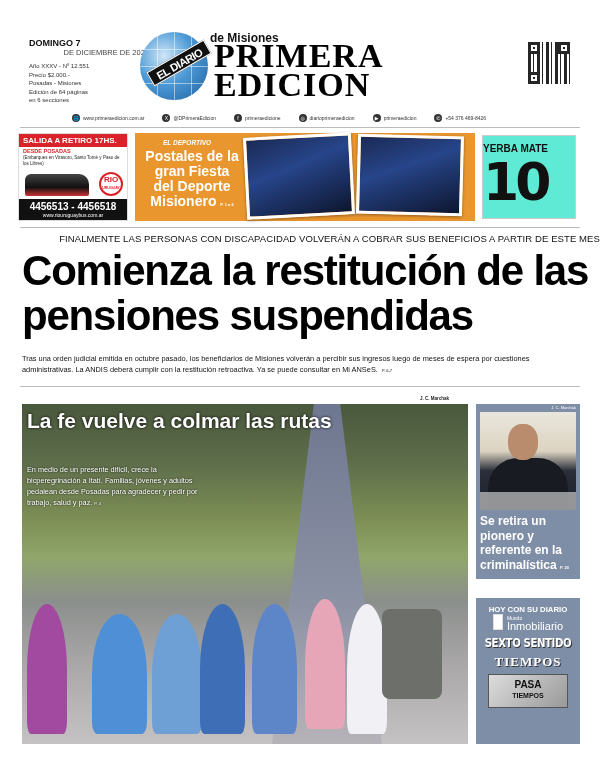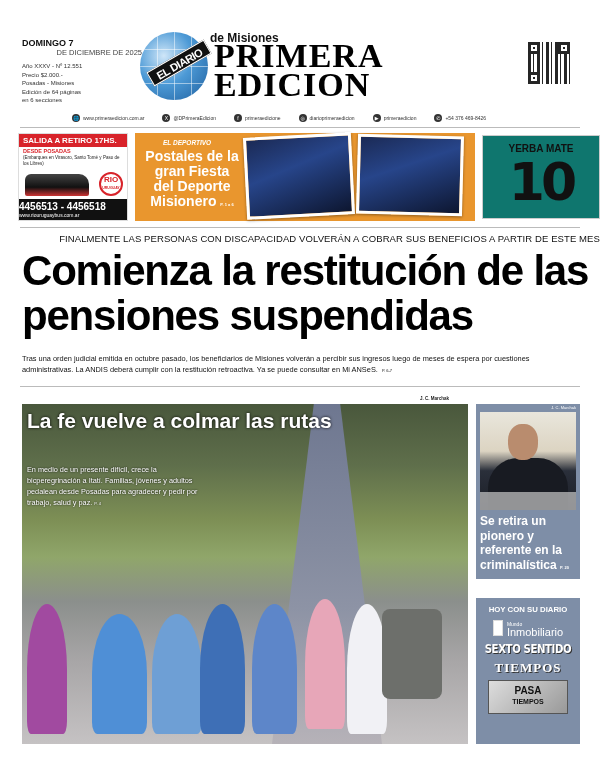--- a/index.html
+++ b/index.html
@@ -1,20 +1,20 @@
 <!DOCTYPE html>
 <html><head>
 <meta charset="utf-8">
 <style>
   * { box-sizing: border-box; margin: 0; padding: 0; }
   body { width: 600px; height: 784px; background: #fff; font-family: "Liberation Sans", sans-serif; color: #111; position: relative; overflow: hidden; }
   .abs { position: absolute; }
 
   
-  .meta { left: 22px; top: 38px; width: 120px; font-size: 6px; line-height: 8.5px; color: #333; }
+  .meta { left: 29px; top: 38px; width: 120px; font-size: 6px; line-height: 8.5px; color: #333; }
   .meta .day { font-size: 9px; font-weight: bold; color: #111; line-height: 10px; }
   .meta .date { font-size: 7.5px; color: #444; line-height: 10px; margin-bottom: 4px; text-align: right; }
   .globe { left: 140px; top: 32px; width: 68px; height: 68px; border-radius: 50%;
     background: radial-gradient(circle at 35% 35%, #cfe6f8 0%, #4d9ad6 45%, #1d5e9e 100%); overflow: hidden; }
   .globe .lat { position: absolute; left: 0; right: 0; height: 1px; background: rgba(255,255,255,0.5); }
   .globe .lon { position: absolute; top: 0; bottom: 0; width: 1px; background: rgba(255,255,255,0.5); }
   .ribbon { left: 146px; top: 55px; width: 66px; height: 16px; background: #111; color: #fff; font-weight: bold; font-size: 11px;
     transform: rotate(-30deg); text-align: center; line-height: 16px; border: 1px solid #fff; letter-spacing: -0.5px; }
   .sub-logo { left: 210px; top: 31px; font-size: 12px; font-weight: bold; color: #111; }
   .logo-l1 { left: 214px; top: 40px; font-family: "Liberation Serif", serif; font-weight: bold; font-size: 34px; line-height: 32px; letter-spacing: 1px; color: #000; }
@@ -32,30 +32,30 @@
   .rule { height: 1px; background: #bbb; }
 
   
   .ad { left: 18px; top: 133px; width: 110px; height: 88px; background: #fff; border: 1px solid #ddd; }
   .ad .top { background: #d8232a; color: #fff; font-weight: bold; font-size: 8px; padding: 2px 4px; }
   .ad .small { font-size: 4.5px; color: #222; padding: 1px 4px; line-height: 6px; }
   .ad .small b { color: #d8232a; font-size: 5.5px; }
   .ad .bus { position: absolute; left: 6px; top: 40px; width: 64px; height: 22px; background: linear-gradient(180deg,#444,#111 60%,#c33); border-radius: 6px 10px 2px 2px; }
   .ad .rio { position: absolute; left: 80px; top: 38px; width: 24px; height: 24px; border-radius: 50%; border: 2px solid #d8232a; color: #d8232a; font-weight: bold; font-size: 8px; text-align: center; line-height: 14px; }
   .ad .rio span { display: block; font-size: 3.5px; line-height: 4px; border-radius: 6px; }
-  .ad .phones { position: absolute; left: 0; right: 0; bottom: 0; background: #111; color: #fff; padding: 2px 0; }
+  .ad .phones { position: absolute; left: 0; right: 0; bottom: 0; background: #111; color: #fff; text-align: center; padding: 2px 0; }
   .ad .phones .n { font-size: 10px; font-weight: bold; line-height: 11px; }
   .ad .phones .w { font-size: 5px; line-height: 6px; }
 
   .dep { left: 135px; top: 133px; width: 340px; height: 88px; background: #e9962e; }
   .dep .kicker { position: absolute; left: 28px; top: 6px; font-size: 6.5px; font-weight: bold; font-style: italic; color: #fff; }
   .dep .title { position: absolute; left: 8px; top: 16px; width: 98px; font-size: 14px; font-weight: bold; color: #fff; line-height: 15px; text-align: center; }
   .dep .pg { font-size: 4px; }
   .photo { position: absolute; background: linear-gradient(160deg,#1b2a55 0%,#27458a 40%,#0d1630 100%); border: 3px solid #fff; box-shadow: 0 1px 3px rgba(0,0,0,.4); }
-  .yerba { left: 482px; top: 135px; width: 118px; height: 84px; background: #0f766e; border: 1px solid #ccc; text-align: center; }
+  .yerba { left: 482px; top: 135px; width: 94px; height: 84px; background: #5eead4; border: 1px solid #ccc; }
   .yerba .lab { font-size: 10px; font-weight: bold; color: #111; margin-top: 7px; }
   .yerba .num { font-size: 52px; font-weight: bold; line-height: 56px; color: #111; font-family: "DejaVu Sans", sans-serif; letter-spacing: -4px; }
 
   
   .kicker-main { left: 0; width: 600px; top: 233px; text-align: right; font-size: 9.5px; color: #111; letter-spacing: 0.1px; }
   .headline { left: 22px; top: 248px; width: 570px; font-size: 42px; font-weight: bold; line-height: 45px; letter-spacing: -1.2px; color: #000; }
   .lead { left: 22px; top: 353px; width: 558px; font-size: 7.4px; line-height: 11px; color: #111; }
   .lead .pg { font-size: 4px; margin-left: 4px; }
 
   
@@ -73,21 +73,21 @@
   .side1 { left: 476px; top: 404px; width: 104px; height: 175px; background: #7e8ea7; }
   .side1 .pic { position: absolute; left: 4px; top: 8px; width: 96px; height: 98px; background: linear-gradient(180deg,#e9e6dc 0%,#dcd4c2 40%,#2a2f3a 60%,#1b1e26 100%); overflow: hidden; }
   .side1 .face { position: absolute; left: 28px; top: 12px; width: 30px; height: 36px; border-radius: 45%; background: #b98c6e; }
   .side1 .body { position: absolute; left: 8px; top: 46px; width: 80px; height: 60px; border-radius: 30px 30px 0 0; background: #181b22; }
   .side1 .table { position: absolute; left: 0; top: 80px; width: 96px; height: 18px; background: #c7c7c7; opacity: .7; }
   .side1 .cred { position: absolute; right: 4px; top: 1px; font-size: 4px; color: #fff; }
   .side1 .t { position: absolute; left: 4px; top: 110px; width: 98px; font-size: 12px; font-weight: bold; color: #fff; line-height: 14.5px; }
   .side1 .t .pg { font-size: 4px; }
   .side2 { left: 476px; top: 598px; width: 104px; height: 146px; background: #7e8ea7; text-align: center; color: #fff; }
   .side2 .hd { font-size: 7.8px; font-weight: bold; margin-top: 7px; }
-  .side2 .mi { margin-top: 6px; display: flex; align-items: center; justify-content: center; gap: 4px; }
+  .side2 .mi { display: flex; align-items: center; justify-content: center; gap: 4px; }
   .side2 .door { width: 10px; height: 16px; background: #fff; border: 1px solid #ddd; }
   .side2 .mi-t { text-align: left; line-height: 8px; }
   .side2 .mi-t .s { font-size: 5px; }
   .side2 .mi-t .b { font-size: 11px; }
   .side2 .sx { font-size: 12px; font-weight: bold; margin-top: 6px; letter-spacing: -0.5px; text-shadow: 1px 1px 0 #333; font-family: "DejaVu Sans", sans-serif; transform: scaleX(0.85); }
   .side2 .en { font-family: "Liberation Serif", serif; font-size: 13px; font-weight: bold; margin-top: 4px; letter-spacing: 1px; text-shadow: 1px 1px 0 #333; }
   .side2 .pt { margin: 4px auto 0; width: 80px; height: 34px; background: linear-gradient(135deg,#ddd,#999); color: #111; font-weight: bold; font-size: 10px; line-height: 11px; padding-top: 4px; border: 1px solid #555; }
   .side2 .pt span { display: block; font-size: 7px; }
 </style>
 </head>

